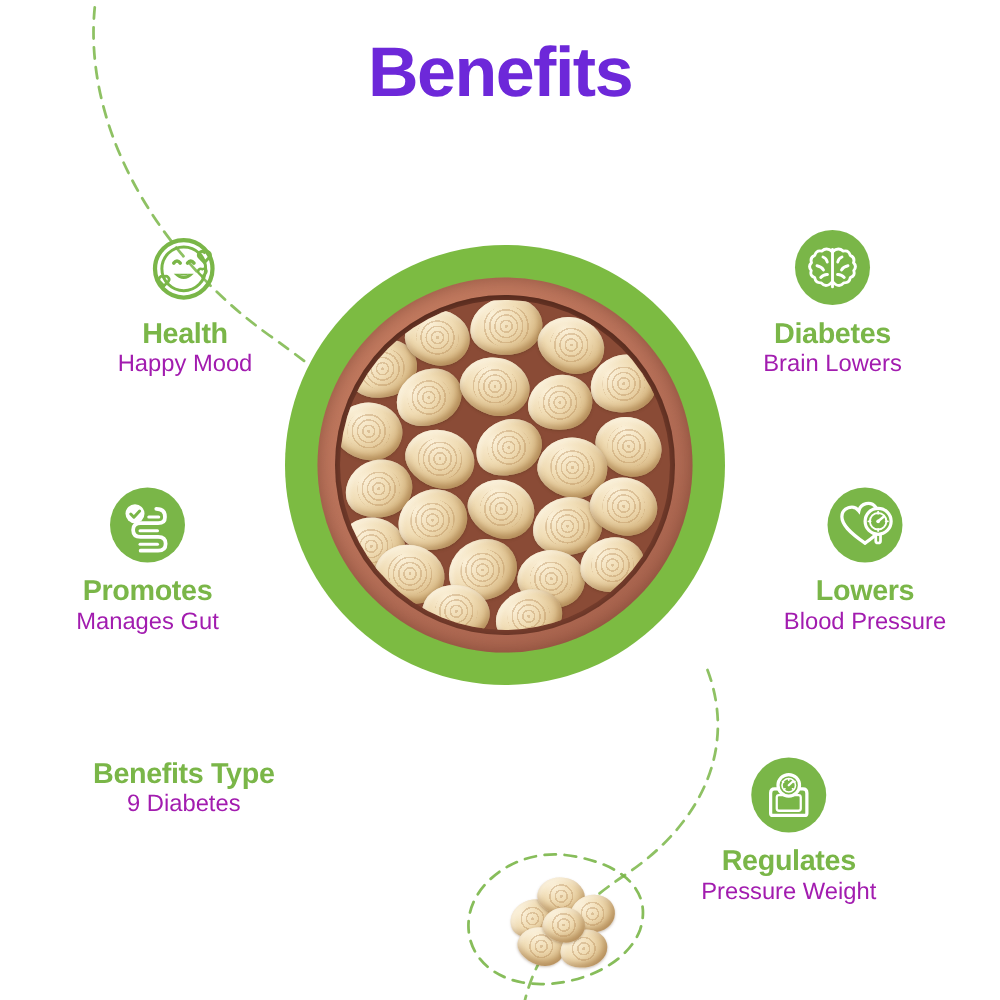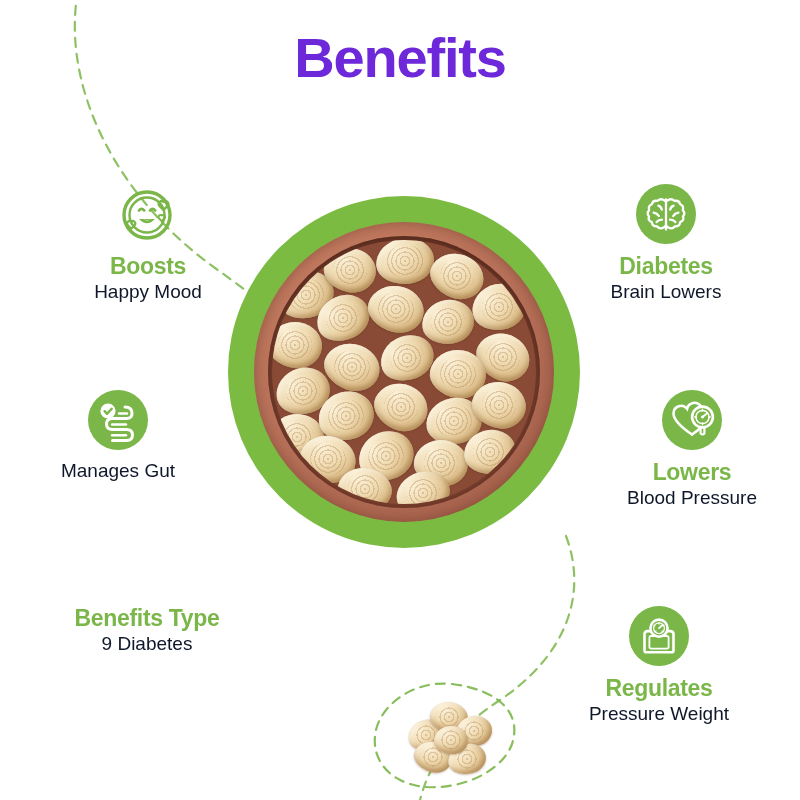--- a/index.html
+++ b/index.html
@@ -101,33 +101,33 @@
     display: flex; align-items: center; justify-content: center;
   }
   .icon-badge.filled { background: #7AB648; }
   .icon-badge.outline { background: transparent; }
   .benefit .b-head {
     font-size: 23px; font-weight: bold; color: #7AB648;
     line-height: 1.12; letter-spacing: -0.3px;
     white-space: nowrap;
   }
   .benefit .b-sub {
-    font-size: 19px; font-weight: normal; color: #0f172a;
+    font-size: 19px; font-weight: normal; color: #a21caf;
     line-height: 1.2; margin-top: 1px;
     white-space: nowrap;
   }
 
   
   .pos-boosts   { left: 33px;  top: 184px; }
   .pos-gut      { left: 3px;   top: 390px; }
   .pos-diabetes { left: 32px;  top: 606px; }
   
   .pos-brain    { left: 551px; top: 184px; }
   .pos-bp       { left: 577px; top: 390px; }
-  .pos-weight   { left: 544px; top: 606px; }
+  .pos-weight   { left: 516px; top: 606px; }
 
   
   .cluster-wrap {
     position: absolute;
     left: 378px; top: 682px;
     width: 144px; height: 110px;
     z-index: 4;
   }
   .cluster-nuts { position: absolute; left: 28px; top: 18px; width: 88px; height: 74px; }
   .cluster-nuts .nut { box-shadow:
@@ -192,36 +192,37 @@
         <circle cx="29" cy="31" r="17.5" stroke="#7AB648" stroke-width="2.4"></circle>
         <path d="M21 26.5 q2.6 -3.4 5.2 0" stroke="#7AB648" stroke-width="2.8" stroke-linecap="round"></path>
         <path d="M32 26.5 q2.6 -3.4 5.2 0" stroke="#7AB648" stroke-width="2.8" stroke-linecap="round"></path>
         <path d="M21 35 q8 8.5 16 0 z" fill="#7AB648"></path>
         <path d="M24.5 35.3 q4.5 1.4 9 0 q-4.5 2.2 -9 0 z" fill="#ffffff"></path>
         <path d="M45.5 17.8 a2.9 2.9 0 0 1 4.2 3.9 l-4.2 4.3 l-4.2 -4.3 a2.9 2.9 0 0 1 4.2 -3.9 z" stroke="#7AB648" stroke-width="2.4" fill="none"></path>
         <path d="M13.2 37.6 a2.5 2.5 0 0 1 3.6 3.4 l-3.6 3.7 l-3.6 -3.7 a2.5 2.5 0 0 1 3.6 -3.4 z" stroke="#7AB648" stroke-width="2.2" fill="none"></path>
         <path d="M43.8 31.4 a2.1 2.1 0 0 1 3.0 2.8 l-3.0 3.1 l-3.0 -3.1 a2.1 2.1 0 0 1 3.0 -2.8 z" stroke="#7AB648" stroke-width="2" fill="none"></path>
       </svg>
     </div>
-    <div class="b-head">Boosts</div>
+    <div class="b-head">Health</div>
     <div class="b-sub">Happy Mood</div>
   </div>
 
   <div class="benefit pos-gut">
     <div class="icon-badge filled">
       <svg viewBox="0 0 60 60" width="60" height="60" fill="none">
         <path d="M37 17 q7 0 7 6.5 q0 5 -5.5 5 l-14 0 q-6 0 -6 5.5 q0 5.5 6 5.5 l14 0
                  q6 0 6 5.5 q0 5.5 -6 5.5 l-14 0" stroke="#ffffff" stroke-width="3" stroke-linecap="round" stroke-linejoin="round"></path>
         <path d="M31 23.5 l8 0" stroke="#ffffff" stroke-width="2.4" stroke-linecap="round"></path>
         <path d="M24 34.5 l14 0" stroke="#ffffff" stroke-width="2.4" stroke-linecap="round"></path>
         <path d="M24 45.3 l14 0" stroke="#ffffff" stroke-width="2.4" stroke-linecap="round"></path>
         <circle cx="20" cy="21" r="7.6" fill="#ffffff"></circle>
         <path d="M16.6 21.2 l2.5 2.6 l4.6 -5" stroke="#7AB648" stroke-width="2.4" stroke-linecap="round" stroke-linejoin="round" fill="none"></path>
       </svg>
     </div>
+    <div class="b-head">Promotes</div>
     <div class="b-sub">Manages Gut</div>
   </div>
 
   <div class="benefit pos-diabetes">
     <div class="b-head">Benefits Type</div>
     <div class="b-sub">9 Diabetes</div>
   </div>
 
   <div class="benefit pos-brain">
     <div class="icon-badge filled">

